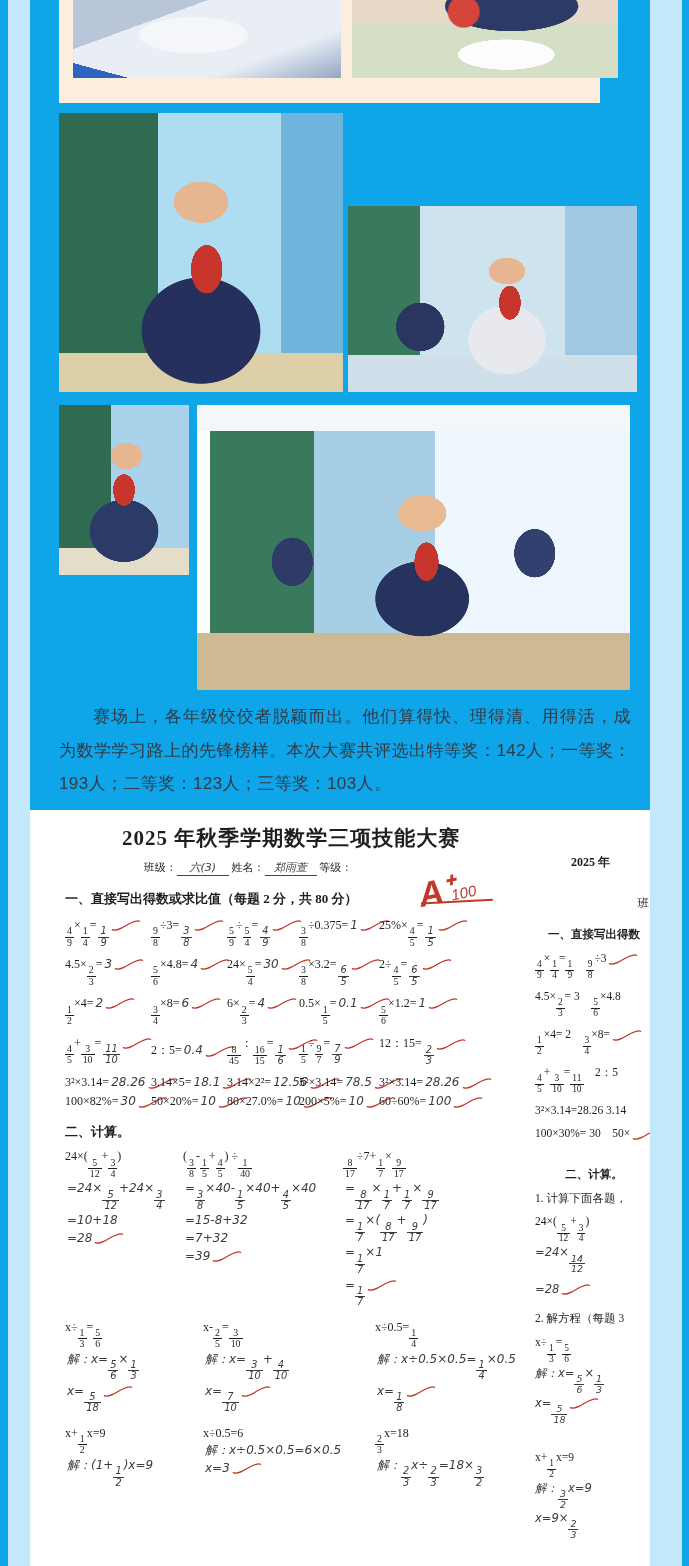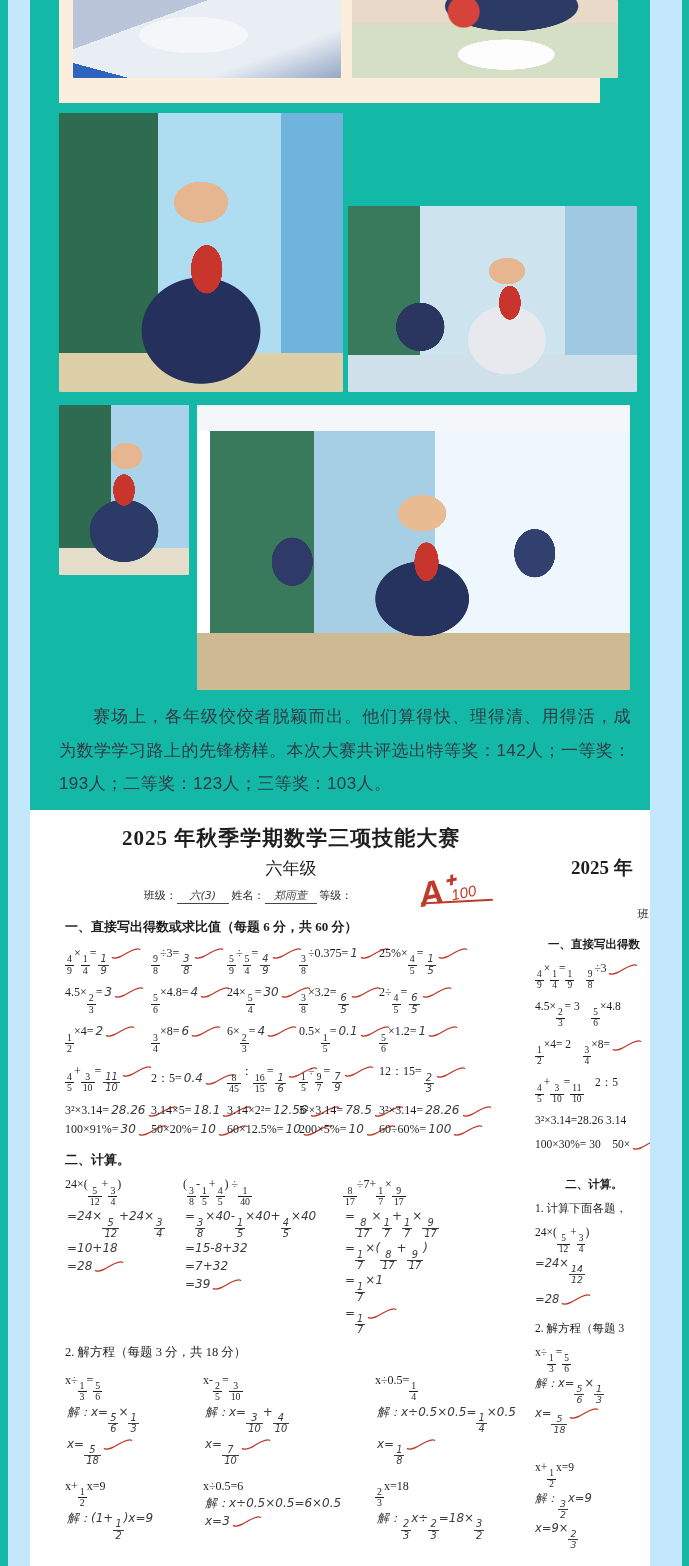--- a/index.html
+++ b/index.html
@@ -1,16 +1,16 @@
 <!DOCTYPE html>
 <html><head>
 <meta charset="utf-8">
 <style>
   html,body{margin:0;padding:0;background:#ffffff;}
-  .page{position:relative;width:689px;height:1566px;background:#14b8a6;overflow:hidden;
+  .page{position:relative;width:689px;height:1566px;background:#0ea5e9;overflow:hidden;
         font-family:"Liberation Sans",sans-serif;}
   .band{position:absolute;top:0;height:1566px;background:#c3e8fb;}
   .band.left{left:8px;width:22px;}
   .band.right{left:650px;width:32px;}
   .beige{position:absolute;left:59px;top:0;width:541px;height:103px;background:#fbeedd;}
 
   
   .ph{position:absolute;overflow:hidden;border-radius:1px;}
   .pt1{left:73px;top:0;width:268px;height:78px;
     background:
@@ -92,21 +92,21 @@
   .calc-row .cp:nth-child(3){flex:1;}
   .eq-row .cp:nth-child(1){width:138px;}
   .eq-row .cp:nth-child(2){width:128px;}
   .eq-row .cp:nth-child(3){flex:1;margin-left:44px;}
   .eq-row{margin-top:12px;}
   .cp .stem{white-space:nowrap;}
   .cp .wl{line-height:1.5;white-space:nowrap;}
 
   .page2{position:absolute;left:505px;top:44px;width:118px;overflow:hidden;}
   .p2-line{font-size:11.5px;line-height:1.45;white-space:nowrap;}
-  .p2-line.title{font-family:"Liberation Serif",serif;font-weight:600;font-size:19px;padding-left:36px;}
+  .p2-line.title{font-family:"Liberation Serif",serif;font-weight:600;font-size:12px;padding-left:36px;}
   .p2-line.right{text-align:right;padding-right:4px;font-family:"Liberation Serif",serif;}
   .p2-line.bold{font-weight:700;font-family:"Liberation Serif",serif;text-align:center;}
   .p2-line.print{font-family:"Liberation Serif",serif;}
   .g0{margin-top:0;} .gs{margin-top:7px;} .gm{margin-top:14px;} .gl{margin-top:24px;} .gx{margin-top:12px;}
 </style>
 </head>
 <body>
 
 <div class="page">
   <div class="band left"></div>
@@ -119,30 +119,29 @@
   <div class="ph pa"></div>
   <div class="ph pb"></div>
   <div class="ph pc"></div>
   <div class="ph pd"></div>
 
   <p class="para">赛场上，各年级佼佼者脱颖而出。他们算得快、理得清、用得活，成为数学学习路上的先锋榜样。本次大赛共评选出特等奖：142人；一等奖：193人；二等奖：123人；三等奖：103人。</p>
 
   <div class="exam">
     <div class="page1">
       <div class="x-title">2025 年秋季学期数学三项技能大赛</div>
-      <div class="x-grade">六年级</div>
       <div class="x-info">
         <span>班级：</span><span class="u hand">六(3)</span>
         <span>姓名：</span><span class="u hand">郑雨萱</span>
         <span>等级：</span>
       </div>
       <div class="red-mark">
         <span class="rm-a">A⁺</span><span class="rm-s">100</span>
       </div>
-      <div class="x-h1">一、直接写出得数或求比值（每题 6 分，共 60 分）</div>
+      <div class="x-h1">一、直接写出得数或求比值（每题 2 分，共 80 分）</div>
       <div class="grid">
           <div class="g-row">
             <div class="g-cell"><span class="q"><span class="fr">
                   <i>4</i>
                   <b>9</b>
                 </span>×<span class="fr">
                   <i>1</i>
                   <b>4</b>
                 </span>=</span><span class="a hand"><span class="fr">
                   <i>1</i>
@@ -315,27 +314,27 @@
                 <path d="M2 14 C 8 17, 16 12, 24 7 S 40 0, 42 2" fill="none" stroke="#c0392b" stroke-width="1.8" stroke-linecap="round"></path>
               </svg></div>
             <div class="g-cell"><span class="q">5²×3.14=</span><span class="a hand">78.5</span><svg class="ck" viewBox="0 0 44 16" width="30" height="11">
                 <path d="M2 14 C 8 17, 16 12, 24 7 S 40 0, 42 2" fill="none" stroke="#c0392b" stroke-width="1.8" stroke-linecap="round"></path>
               </svg></div>
             <div class="g-cell"><span class="q">3²×3.14=</span><span class="a hand">28.26</span><svg class="ck" viewBox="0 0 44 16" width="30" height="11">
                 <path d="M2 14 C 8 17, 16 12, 24 7 S 40 0, 42 2" fill="none" stroke="#c0392b" stroke-width="1.8" stroke-linecap="round"></path>
               </svg></div>
           </div>
           <div class="g-row flat">
-            <div class="g-cell"><span class="q">100×91%=</span><span class="a hand">30</span><svg class="ck" viewBox="0 0 44 16" width="30" height="11">
+            <div class="g-cell"><span class="q">100×82%=</span><span class="a hand">30</span><svg class="ck" viewBox="0 0 44 16" width="30" height="11">
                 <path d="M2 14 C 8 17, 16 12, 24 7 S 40 0, 42 2" fill="none" stroke="#c0392b" stroke-width="1.8" stroke-linecap="round"></path>
               </svg></div>
             <div class="g-cell"><span class="q">50×20%=</span><span class="a hand">10</span><svg class="ck" viewBox="0 0 44 16" width="30" height="11">
                 <path d="M2 14 C 8 17, 16 12, 24 7 S 40 0, 42 2" fill="none" stroke="#c0392b" stroke-width="1.8" stroke-linecap="round"></path>
               </svg></div>
-            <div class="g-cell"><span class="q">60×12.5%=</span><span class="a hand">10</span><svg class="ck" viewBox="0 0 44 16" width="30" height="11">
+            <div class="g-cell"><span class="q">80×27.0%=</span><span class="a hand">10</span><svg class="ck" viewBox="0 0 44 16" width="30" height="11">
                 <path d="M2 14 C 8 17, 16 12, 24 7 S 40 0, 42 2" fill="none" stroke="#c0392b" stroke-width="1.8" stroke-linecap="round"></path>
               </svg></div>
             <div class="g-cell"><span class="q">200×5%=</span><span class="a hand">10</span><svg class="ck" viewBox="0 0 44 16" width="30" height="11">
                 <path d="M2 14 C 8 17, 16 12, 24 7 S 40 0, 42 2" fill="none" stroke="#c0392b" stroke-width="1.8" stroke-linecap="round"></path>
               </svg></div>
             <div class="g-cell"><span class="q">60÷60%=</span><span class="a hand">100</span><svg class="ck" viewBox="0 0 44 16" width="30" height="11">
                 <path d="M2 14 C 8 17, 16 12, 24 7 S 40 0, 42 2" fill="none" stroke="#c0392b" stroke-width="1.8" stroke-linecap="round"></path>
               </svg></div>
           </div>
         </div>
@@ -430,21 +429,20 @@
                 <b>7</b>
               </span>×1</div>
             <div class="wl a hand">=<span class="fr">
                 <i>1</i>
                 <b>7</b>
               </span><svg class="ck" viewBox="0 0 44 16" width="30" height="11">
                 <path d="M2 14 C 8 17, 16 12, 24 7 S 40 0, 42 2" fill="none" stroke="#c0392b" stroke-width="1.8" stroke-linecap="round"></path>
               </svg></div>
           </div>
         </div>
-      <div class="x-sub">2. 解方程（每题 3 分，共 18 分）</div>
       <div class="eq-row">
           <div class="cp">
             <div class="stem q">x÷<span class="fr">
                 <i>1</i>
                 <b>3</b>
               </span>=<span class="fr">
                 <i>5</i>
                 <b>6</b>
               </span></div>
             <div class="wl a hand">解：x=<span class="fr">

